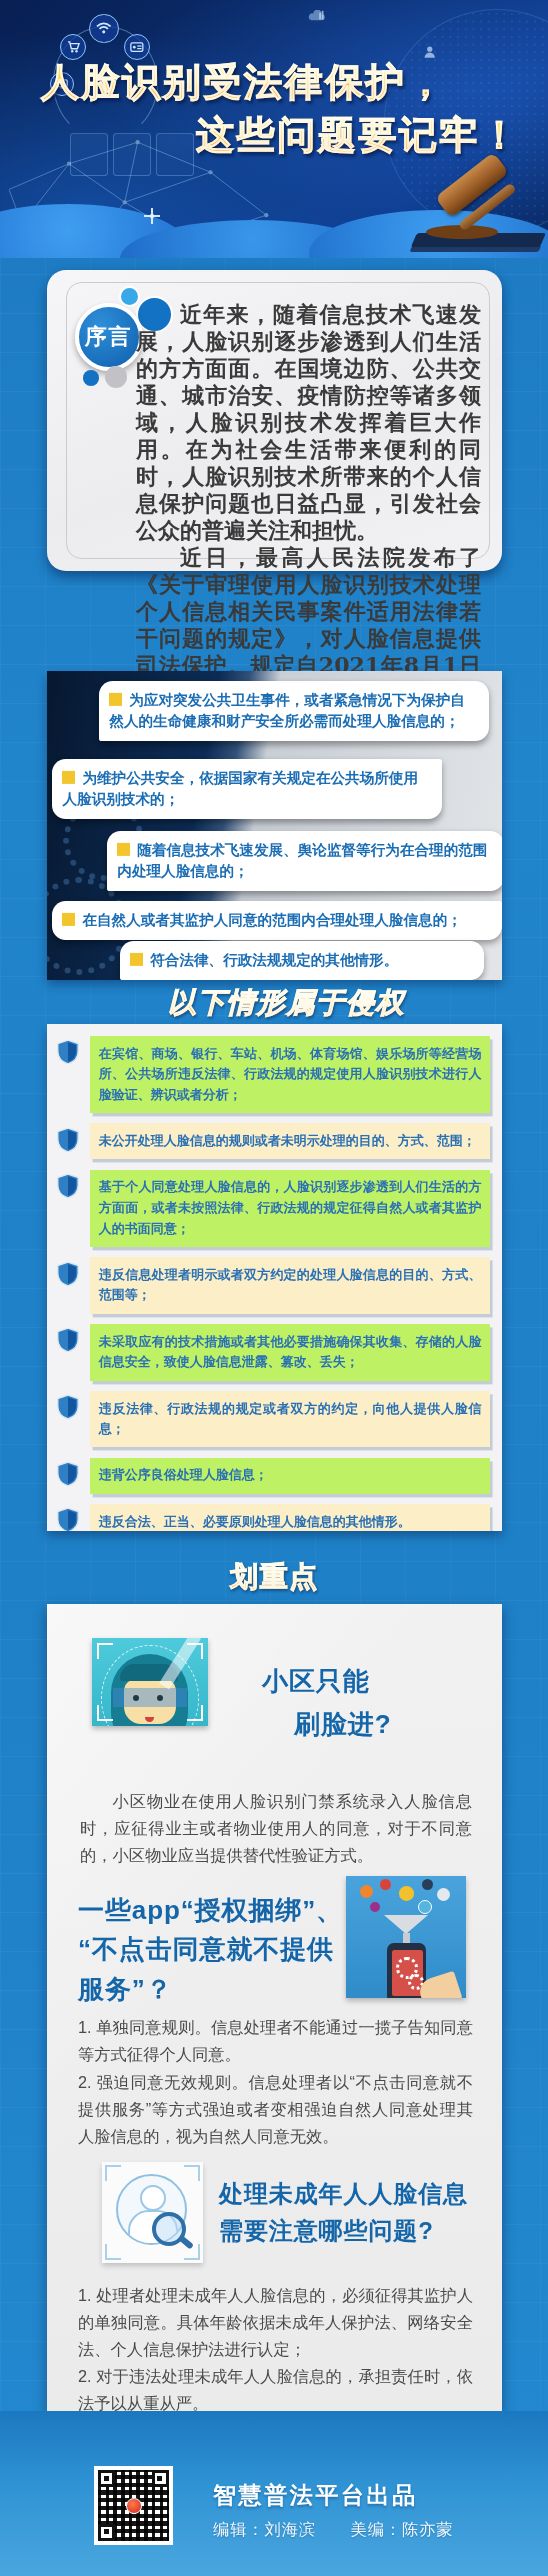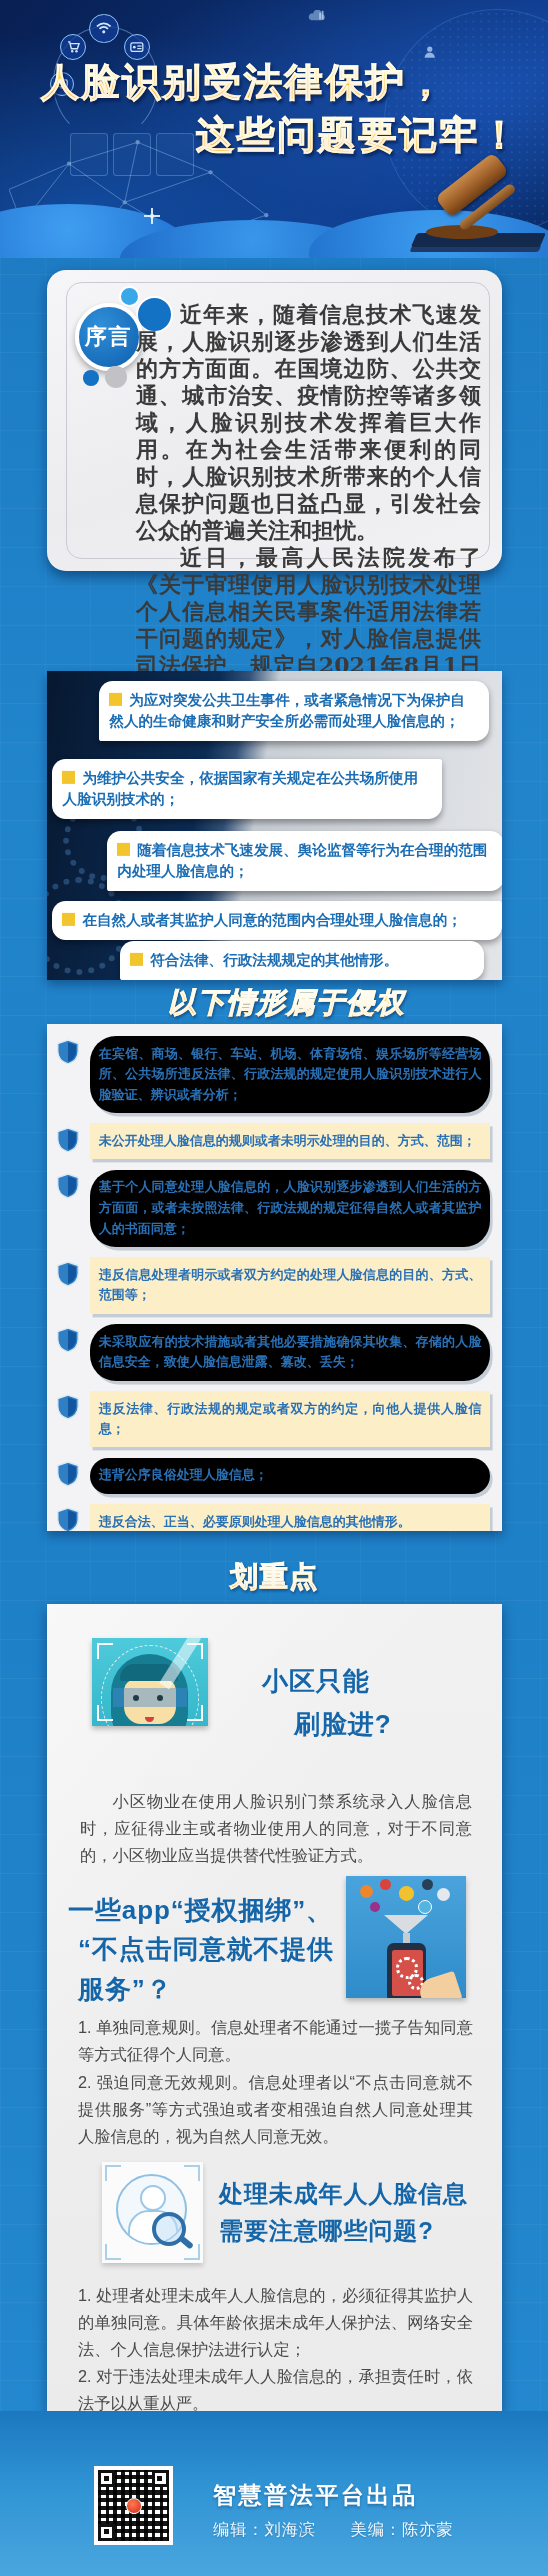--- a/index.html
+++ b/index.html
@@ -82,21 +82,21 @@
   .bubble.tail-r{border-top-right-radius:2.6px;}
 
   
   .inf-panel{left:47px;top:1024px;width:455px;height:507px;background:#f3f3f5;
     box-shadow:0 5.2px 10.3px rgba(0,20,60,.4);
     display:flex;flex-direction:column;gap:10.3px;padding:12px 0 0 0;box-sizing:border-box;overflow:hidden;}
   .inf-row{display:flex;align-items:flex-start;gap:6.9px;padding:0 12px 0 10.3px;}
   .inf-shield{flex:0 0 26px;padding-top:3.4px;}
   .inf-box{flex:1;padding:7.7px 8.6px;font-size:13px;line-height:20.6px;font-weight:bold;
     color:#2a70b5;box-shadow:2.6px 3.4px 0 rgba(125,145,165,.4);text-align:justify;}
-  .inf-blue{background:#000000;border-radius:26px;}
+  .inf-blue{background:#bef264;}
   .inf-cream{background:#fcefc8;}
 
   
   .key-card{left:47px;top:1604px;width:455px;height:807px;
     background:
       linear-gradient(125deg, rgba(255,255,255,.5) 0%, transparent 40%),
       linear-gradient(180deg,#f1f1f2 0%,#ebebec 100%);
     box-shadow:0 5.2px 12px rgba(0,20,60,.45);overflow:hidden;}
   .q-title{color:#1566a9;font-weight:bold;font-size:26px;letter-spacing:0.9px;white-space:nowrap;}
   .q-answer{color:#4a4a4a;font-size:16.3px;line-height:27px;text-align:justify;}
@@ -365,21 +365,21 @@
     <div class="abs streak"></div>
     <div class="corner c-tl" style="left:5.2px;top:5.2px;"></div>
     <div class="corner c-tr" style="right:5.2px;top:5.2px;"></div>
     <div class="corner c-bl" style="left:5.2px;bottom:5.2px;"></div>
     <div class="corner c-br" style="right:5.2px;bottom:5.2px;"></div>
   </div>
   <div class="abs q-title" style="left:215px;top:60px;">小区只能</div>
   <div class="abs q-title" style="left:247px;top:103px;">刷脸进?</div>
   <div class="abs q-answer indent" style="left:33px;top:184px;width:392px;">小区物业在使用人脸识别门禁系统录入人脸信息时，应征得业主或者物业使用人的同意，对于不同意的，小区物业应当提供替代性验证方式。</div>
 
-  <div class="abs q-title" style="left:21px;top:289px;">一些app“授权捆绑”、</div>
+  <div class="abs q-title" style="left:31px;top:289px;">一些app“授权捆绑”、</div>
   <div class="abs q-title" style="left:31px;top:328px;">“不点击同意就不提供</div>
   <div class="abs q-title" style="left:31px;top:368px;">服务”？</div>
   <div class="abs ill2">
     <div class="app" style="left:13.7px;top:8.6px;width:13.7px;height:13.7px;background:#f0862c;"></div>
     <div class="app" style="left:34px;top:3.4px;width:11px;height:11px;background:#d8443c;"></div>
     <div class="app" style="left:53px;top:10.3px;width:14.6px;height:14.6px;background:#f2c12e;"></div>
     <div class="app" style="left:76px;top:3.4px;width:11px;height:11px;background:#274057;"></div>
     <div class="app" style="left:91px;top:12px;width:13px;height:13px;background:#e5e9ee;"></div>
     <div class="app" style="left:24px;top:26px;width:10.3px;height:10.3px;background:#9c2f8a;"></div>
     <div class="app" style="left:72px;top:24px;width:12px;height:12px;background:#53b5e0;border:1.7px solid #fff;"></div>

